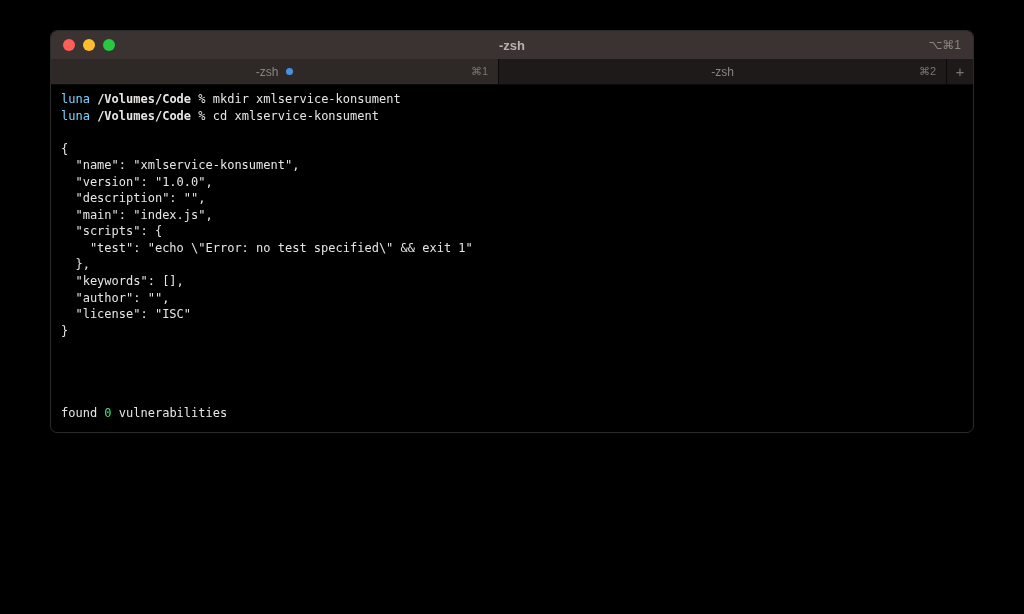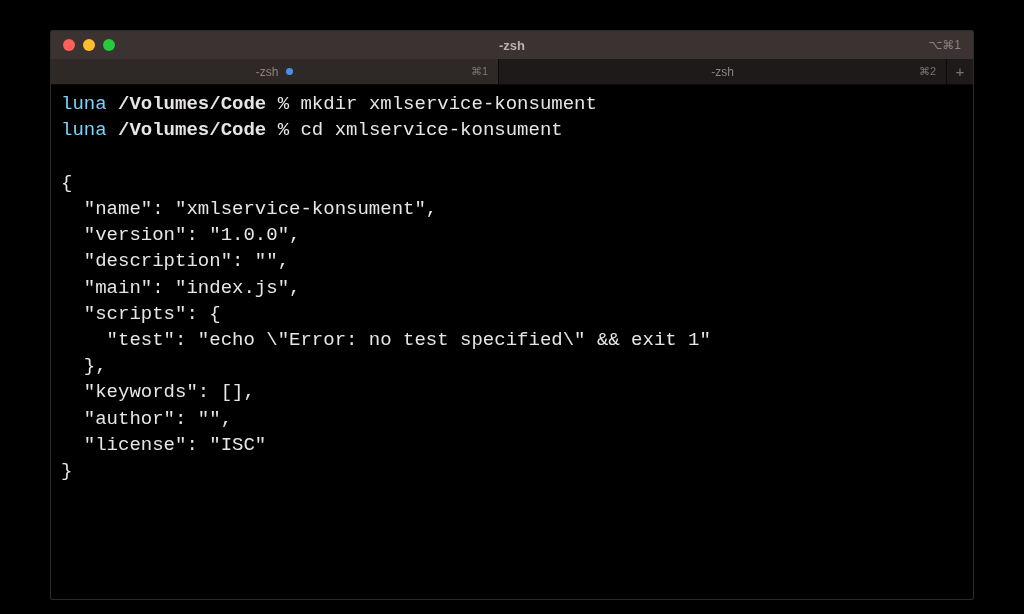--- a/index.html
+++ b/index.html
@@ -9,21 +9,21 @@
       height: 614px;
       font-family: "Menlo", "Monaco", "Consolas", monospace;
       display: flex;
       align-items: flex-start;
       justify-content: center;
       padding-top: 30px;
     }
     .window {
       width: 924px;
       background: #000;
-      border-radius: 2px;
+      border-radius: 7px;
       overflow: hidden;
       box-shadow: 0 20px 60px rgba(0,0,0,.6);
       border: 1px solid #2a2a2a;
     }
     .titlebar {
       height: 28px;
       background: #3b3332;
       display: flex;
       align-items: center;
       padding: 0 12px;
@@ -81,24 +81,23 @@
     .tab-add {
       width: 26px;
       display: flex;
       align-items: center;
       justify-content: center;
       color: #777;
       font-size: 14px;
     }
     .content {
       padding: 6px 10px 10px 10px;
-      font-size: 19px;
+      font-size: 12px;
       line-height: 1.38;
       color: #e8e6e4;
-      font-family: Liberation Mono, monospace;
     }
     .line { white-space: pre; }
     .host { color: #7dd3fc; }
     .path { color: #e8e6e4; font-weight: 600; }
     .pchar { color: #e8e6e4; }
     .cmd { color: #e8e6e4; }
     .zero { color: #4ade80; }
     .cursor {
       display: inline-block;
       width: 8px;
@@ -148,14 +147,15 @@
     <div class="line">    "test": "echo \"Error: no test specified\" &amp;&amp; exit 1"</div>
     <div class="line">  },</div>
     <div class="line">  "keywords": [],</div>
     <div class="line">  "author": "",</div>
     <div class="line">  "license": "ISC"</div>
     <div class="line">}</div>
     <div class="line"> </div>
     <div class="line"> </div>
     <div class="line"> </div>
     <div class="line"> </div>
+    <div class="line"><span>found </span><span class="zero">0</span><span> vulnerabilities</span></div>
   </div>
 </div>
 
 </body></html>

